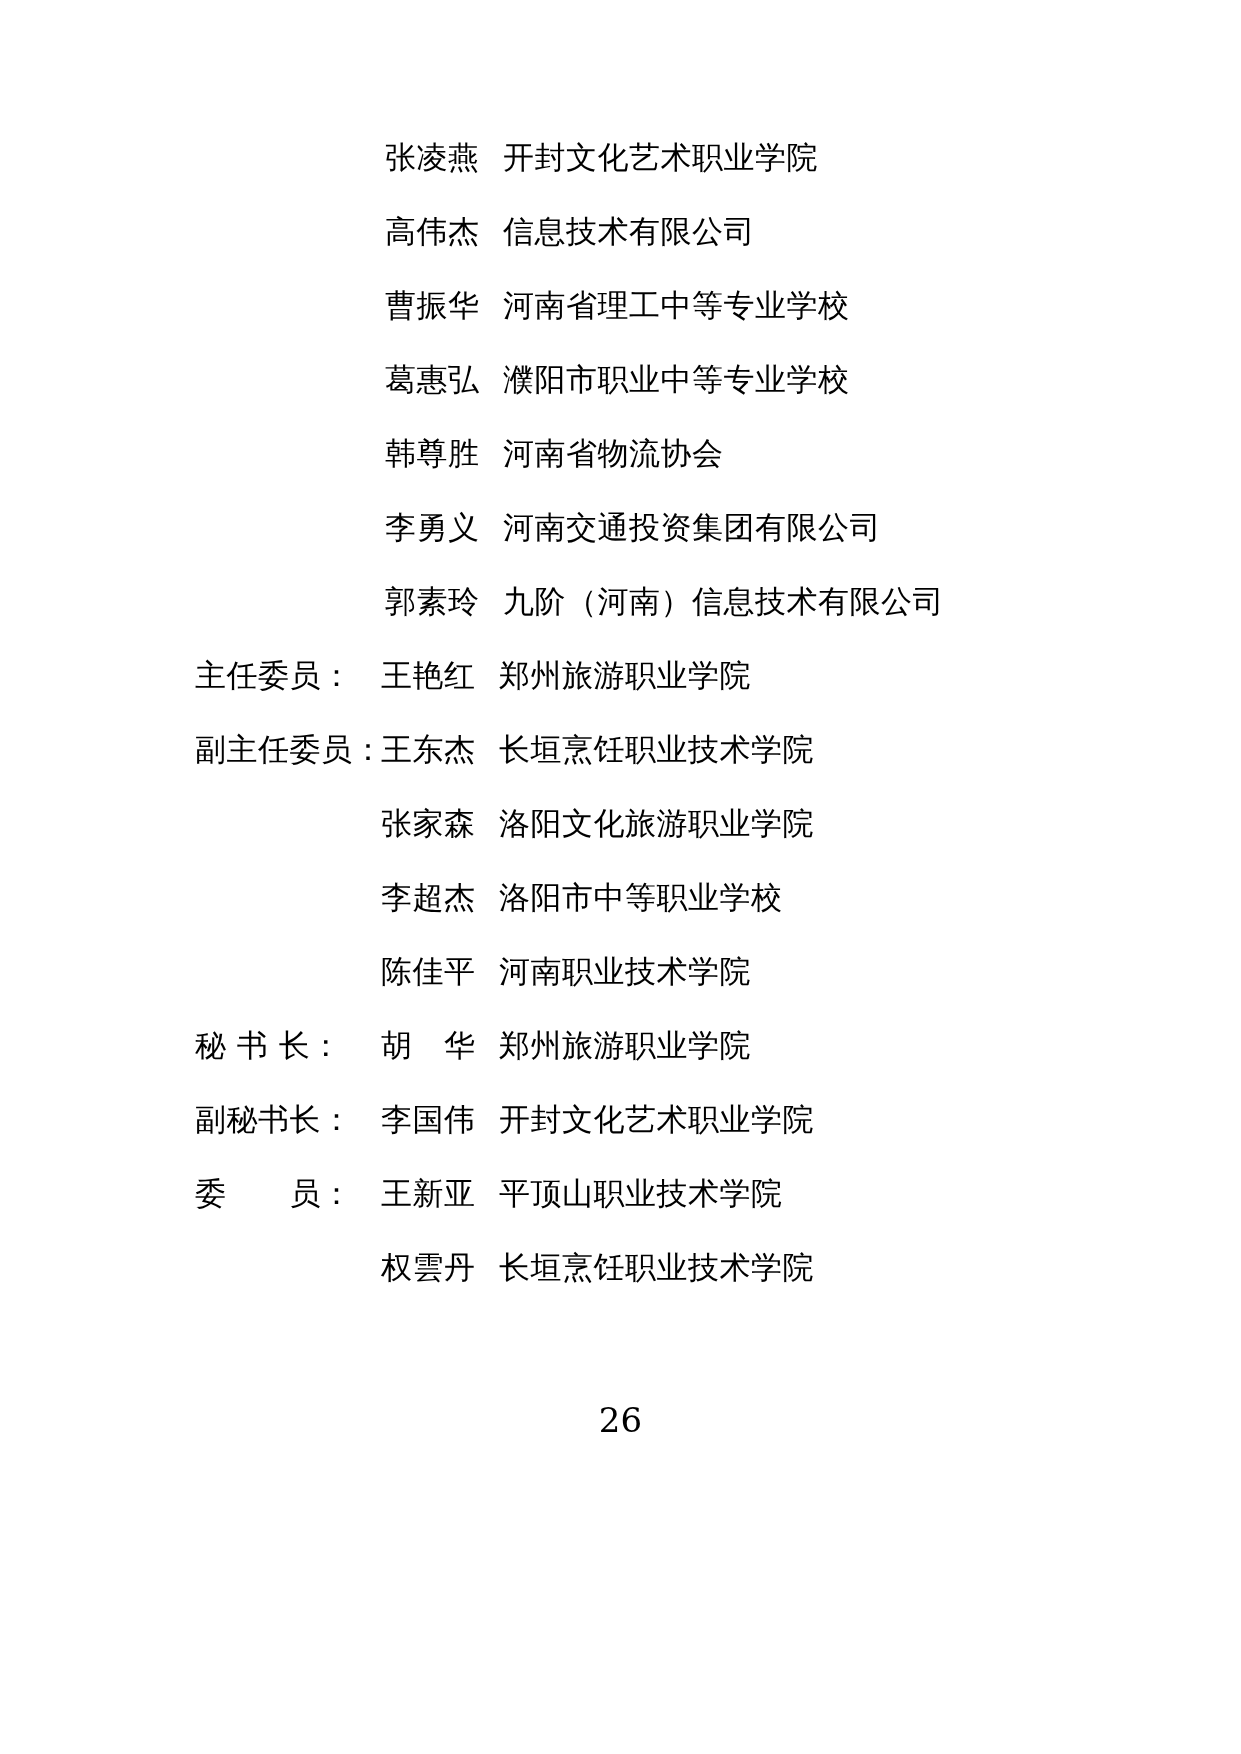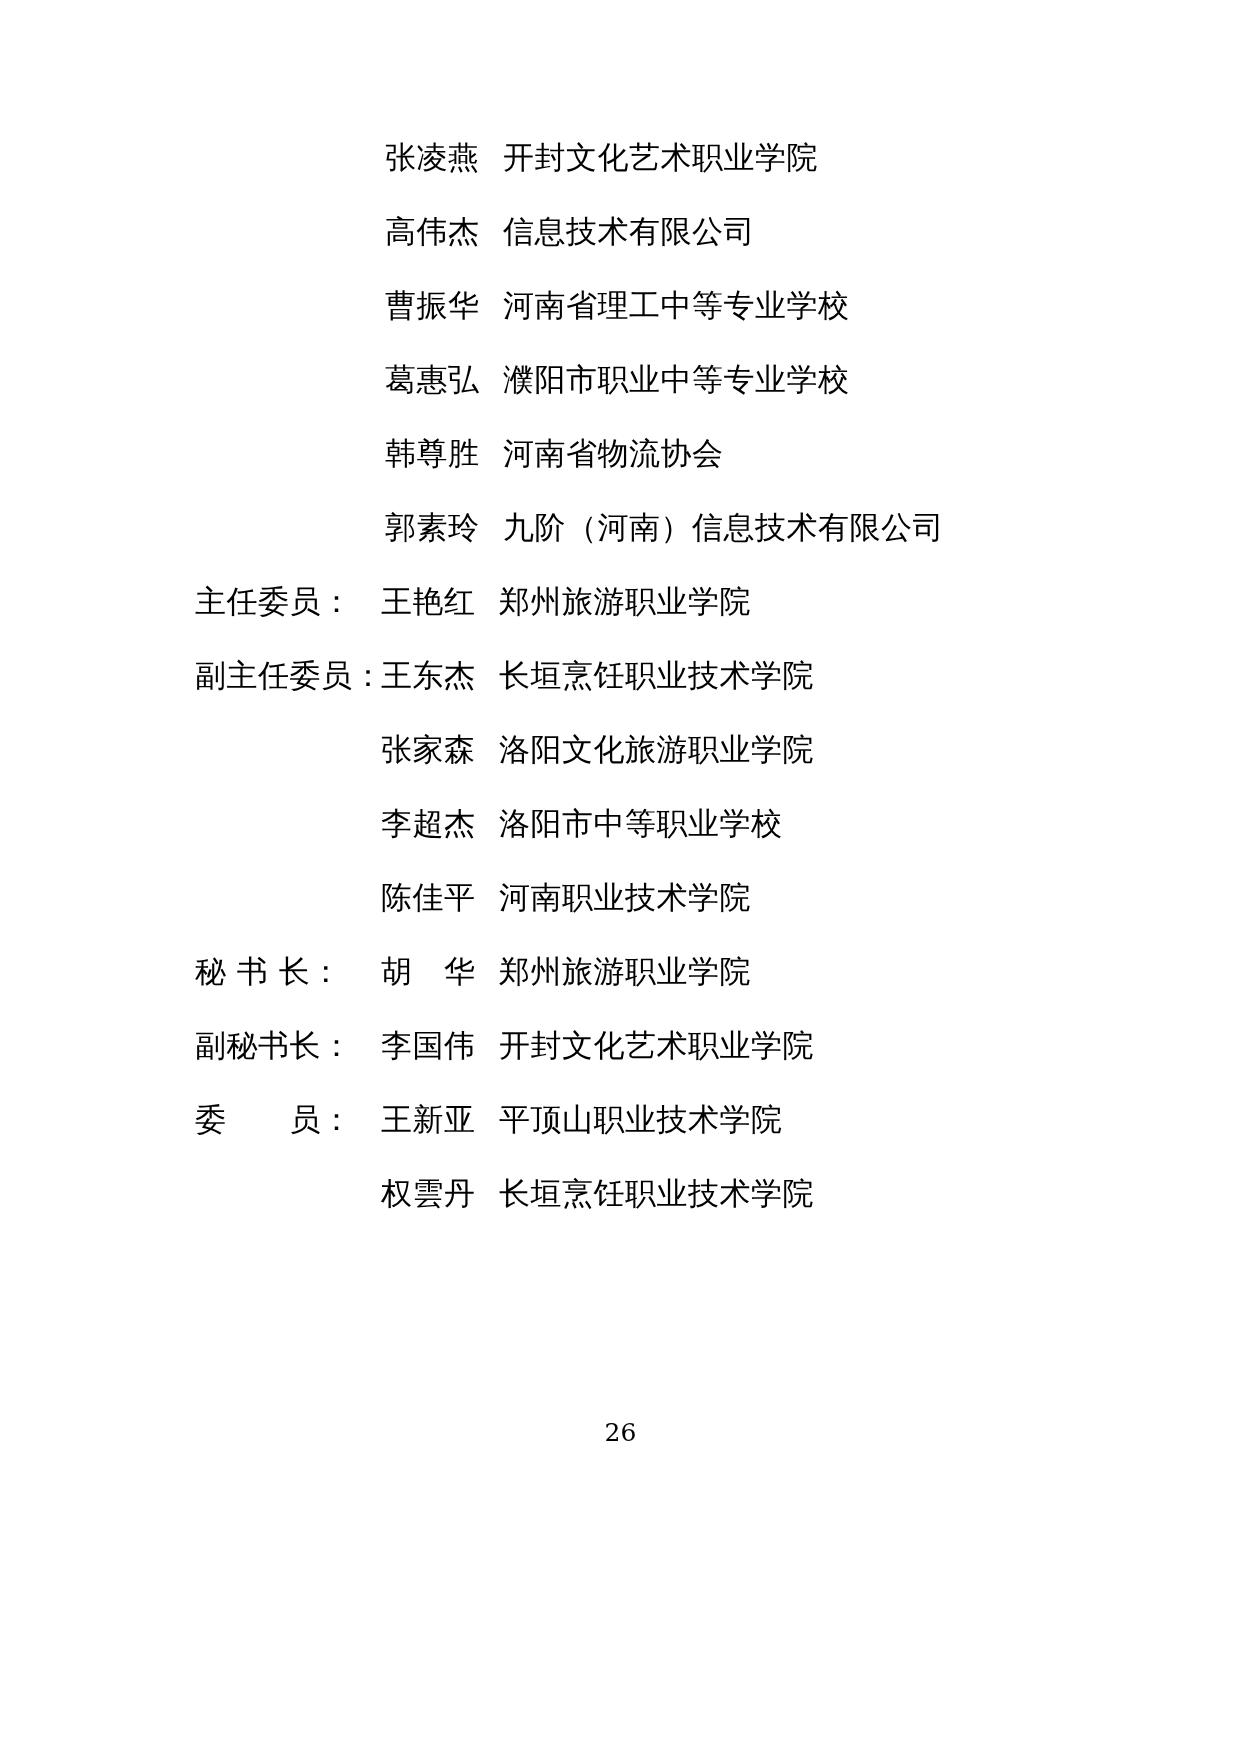--- a/index.html
+++ b/index.html
@@ -51,41 +51,41 @@
   }
   .org {
     display: inline;
   }
   .page-number {
     position: absolute;
     left: 0;
     right: 0;
     top: 1400px;
     text-align: center;
-    font-size: 25px;
+    font-size: 34px;
     font-family: "DejaVu Serif", "Liberation Serif", serif;
-    margin-top: 18px;
   }
 </style>
 </head>
 <body>
 
 <div class="page">
   <div class="content">
 
     <div class="line indent-name"><span class="name">张凌燕</span><span class="org">开封文化艺术职业学院</span></div>
 
     <div class="line indent-name"><span class="name">高伟杰</span><span class="org">信息技术有限公司</span></div>
 
     <div class="line indent-name"><span class="name">曹振华</span><span class="org">河南省理工中等专业学校</span></div>
 
     <div class="line indent-name"><span class="name">葛惠弘</span><span class="org">濮阳市职业中等专业学校</span></div>
 
     <div class="line indent-name"><span class="name">韩尊胜</span><span class="org">河南省物流协会</span></div>
 
+    <div class="line indent-name"><span class="name">李勇义</span><span class="org">河南交通投资集团有限公司</span></div>
 
     <div class="line indent-name"><span class="name">郭素玲</span><span class="org">九阶（河南）信息技术有限公司</span></div>
 
 
     <div class="line indent-0"><span class="role">主任委员：</span><span class="name">王艳红</span><span class="org">郑州旅游职业学院</span></div>
 
     <div class="line indent-0"><span class="role">副主任委员：</span><span class="name">王东杰</span><span class="org">长垣烹饪职业技术学院</span></div>
 
     <div class="line indent-0"><span class="role"></span><span class="name">张家森</span><span class="org">洛阳文化旅游职业学院</span></div>
 

